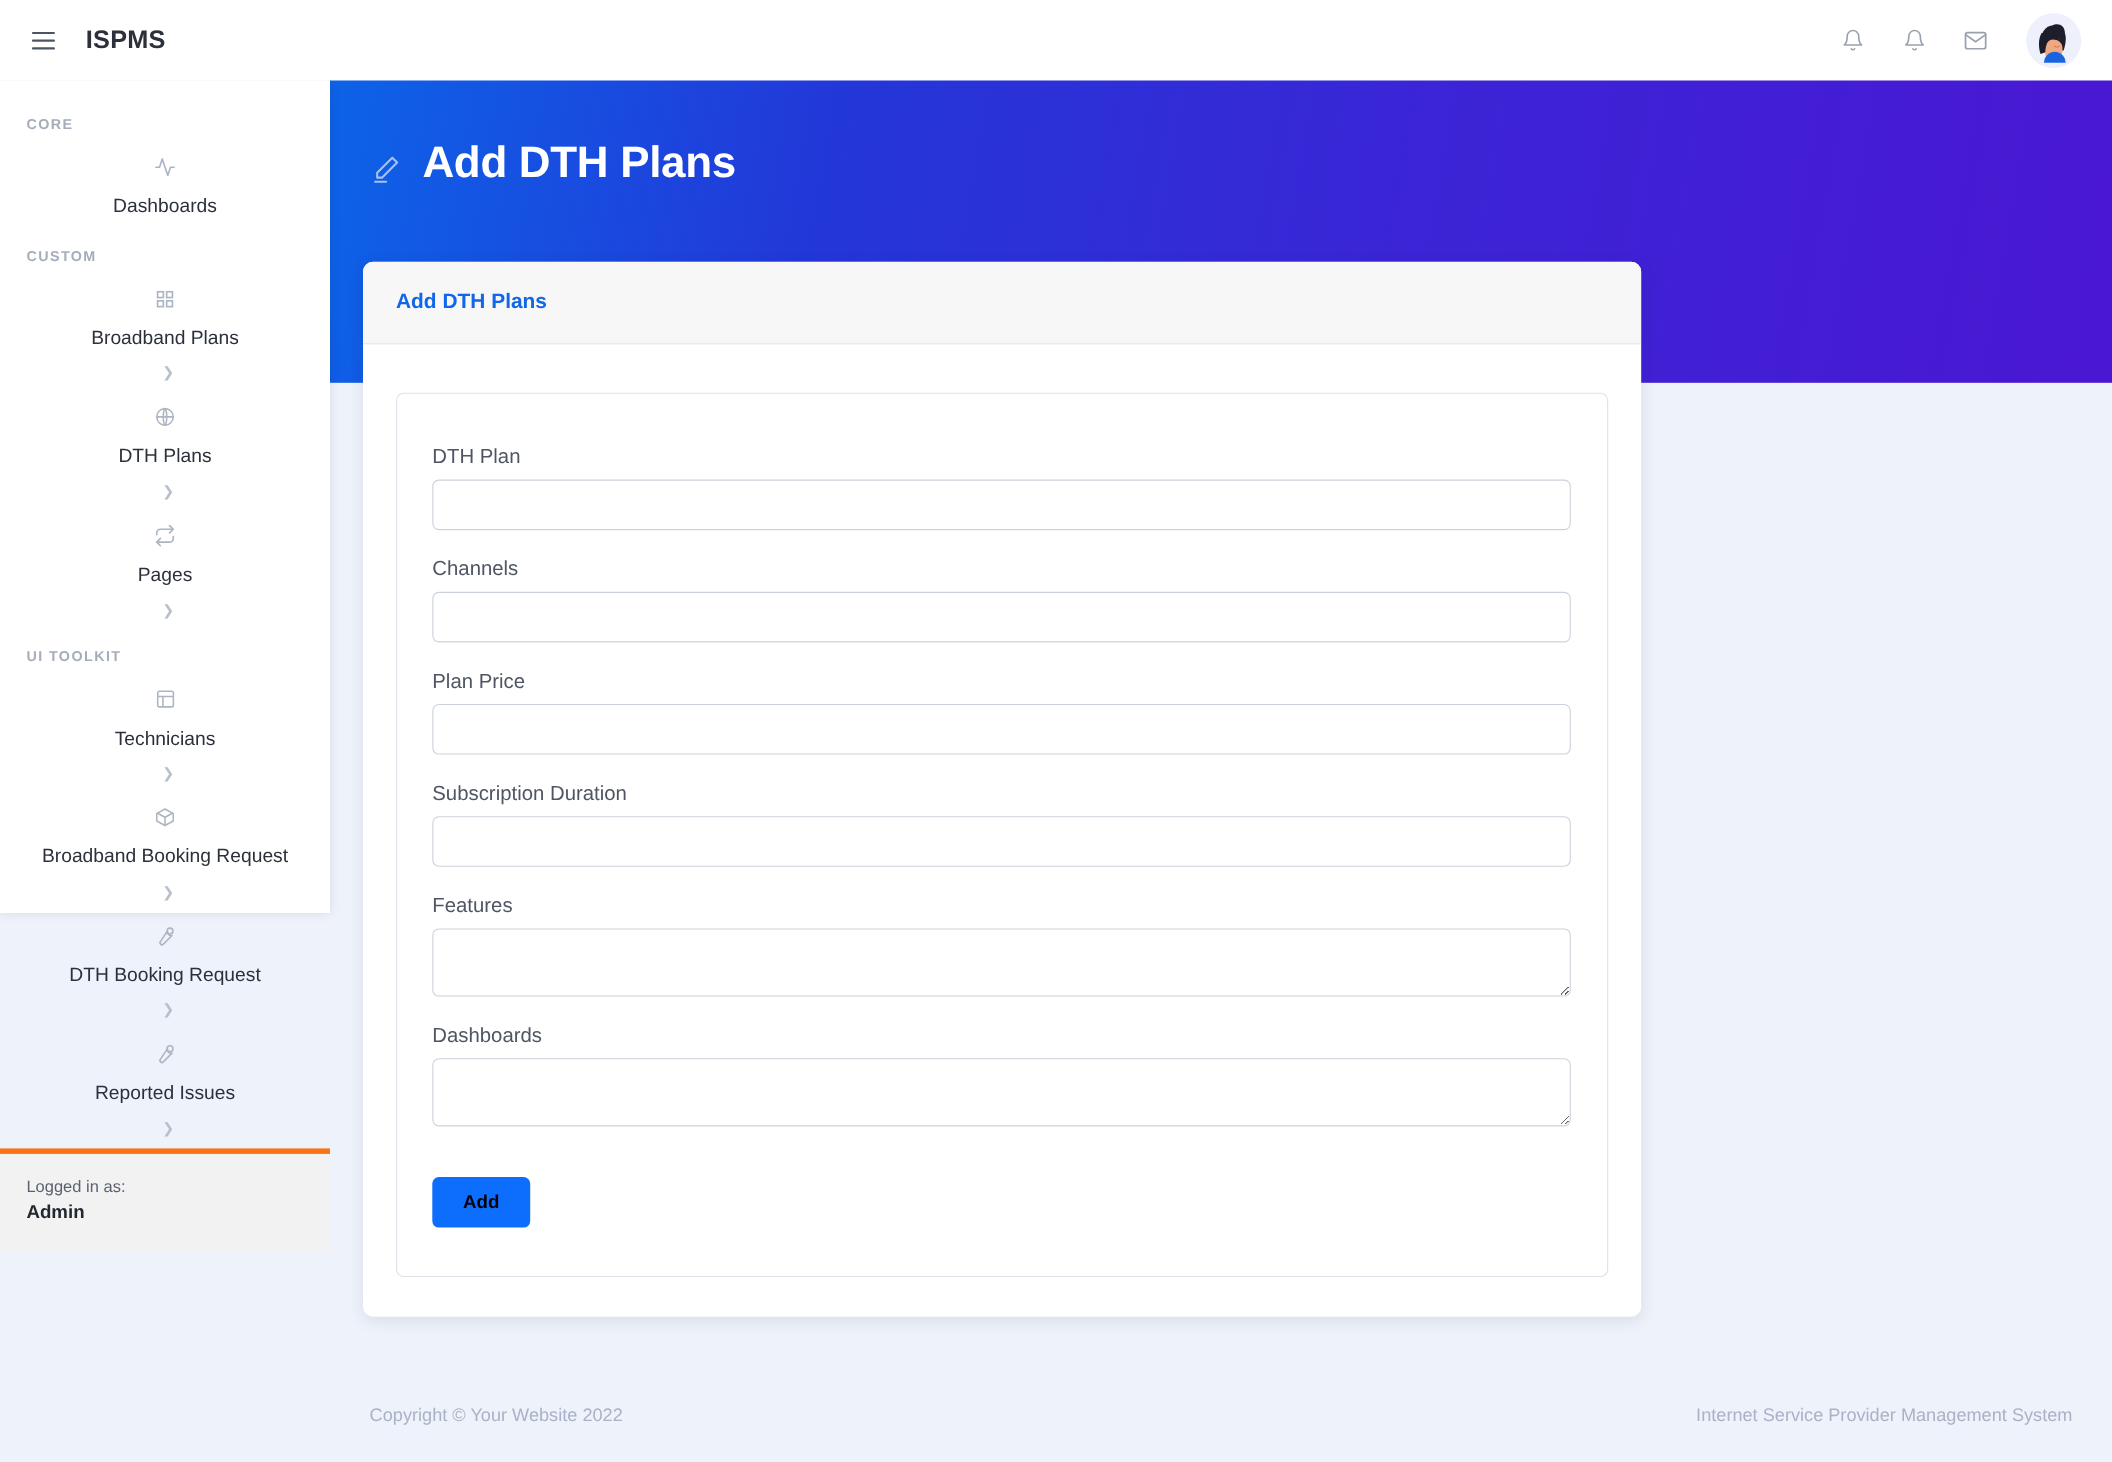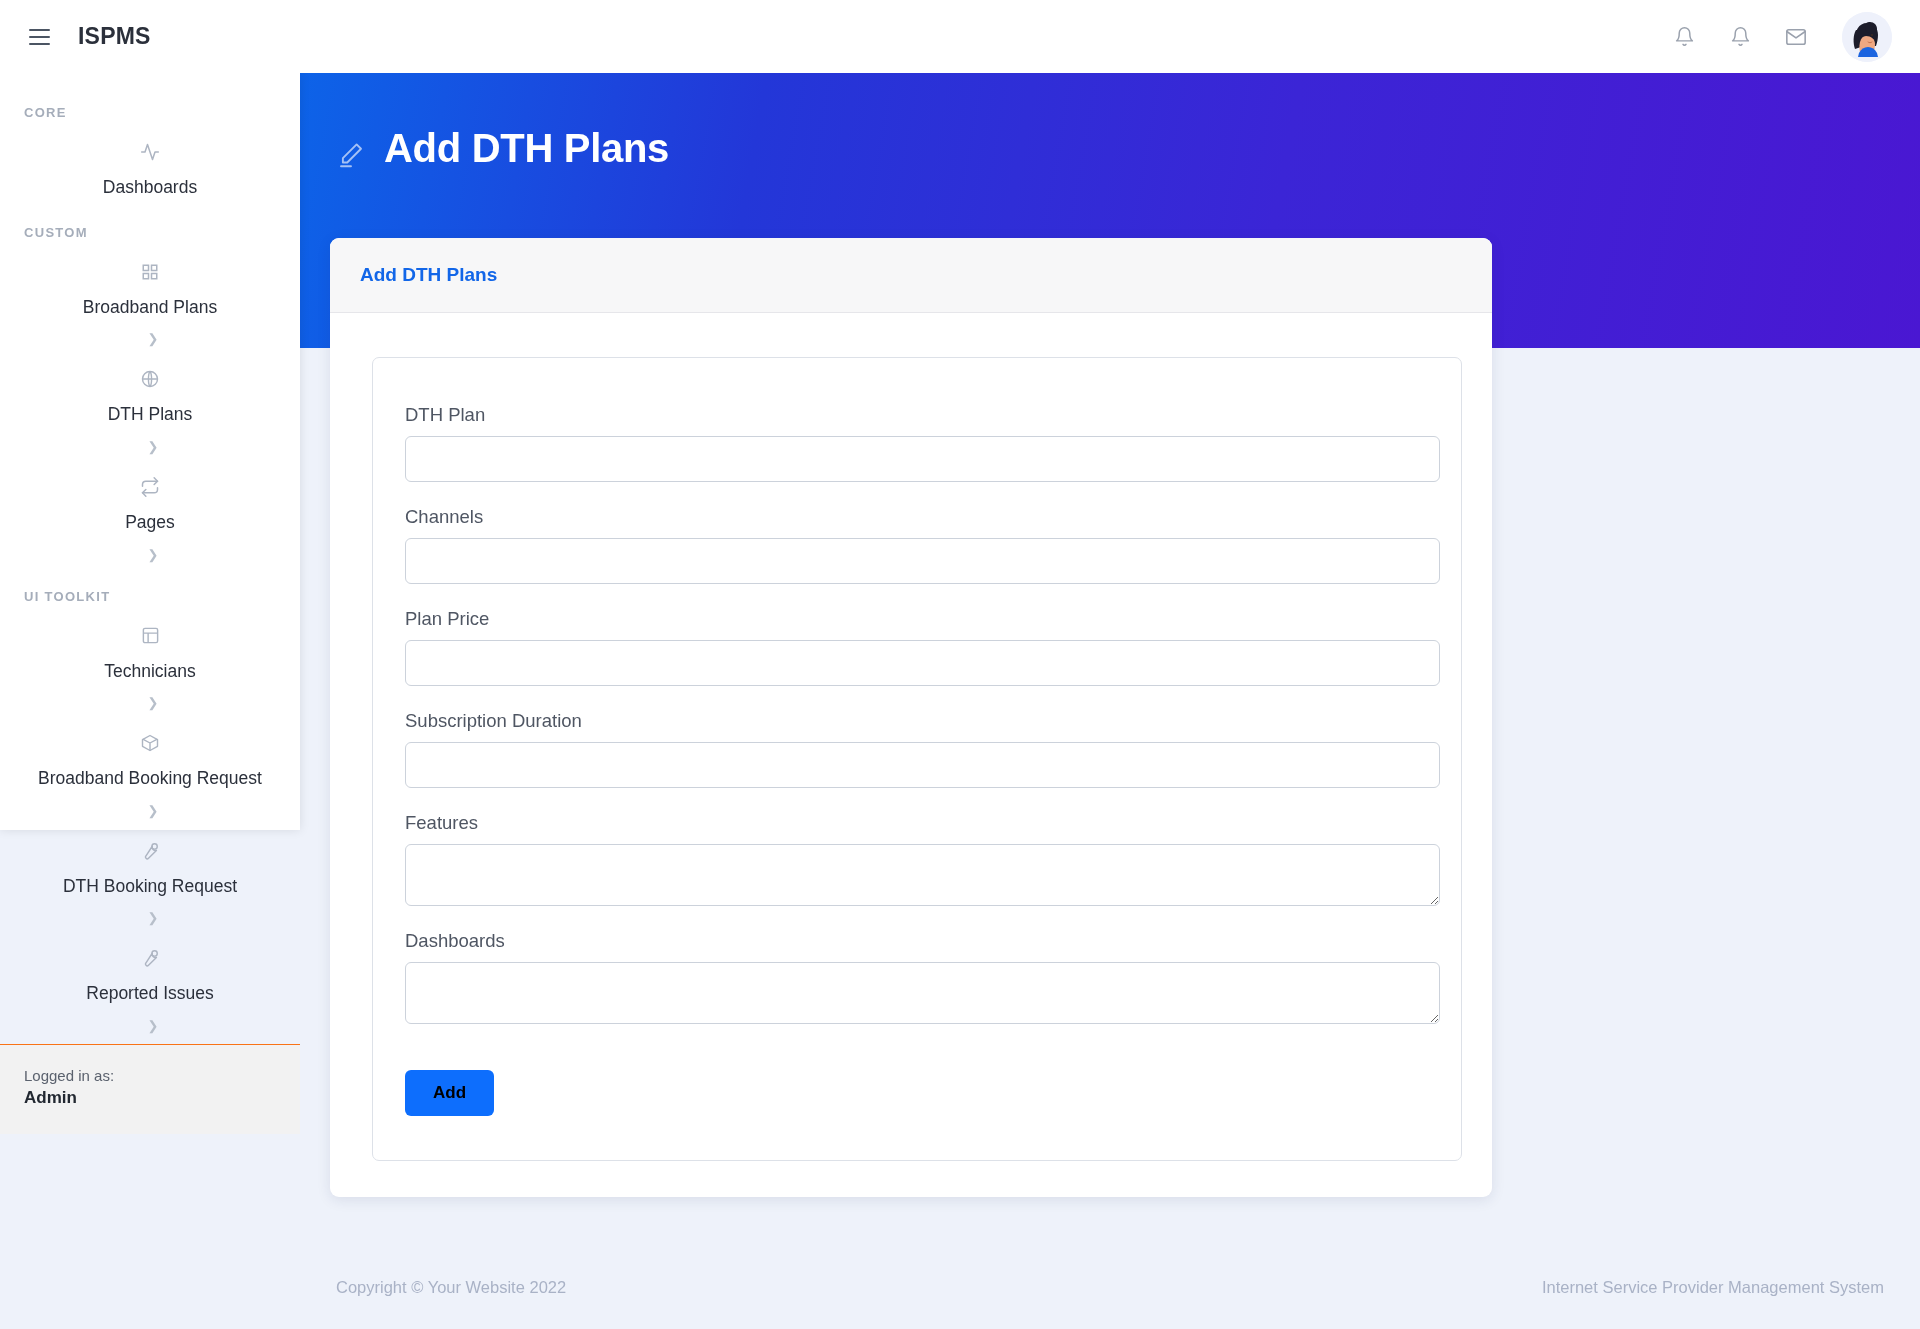--- a/index.html
+++ b/index.html
@@ -66,21 +66,21 @@
     cursor: pointer; gap: 14px; flex-direction: column;
   }
   .side-ico {
     width: 22px; height: 22px; flex: none;
     color: #adb5c2; display: flex; align-items: center; justify-content: center;
   }
   .side-label { flex: 1; line-height: 1.18; }
   .side-chev { color: #b7bfca; font-size: 13px; flex: none; margin-left: 6px; }
   .side-footer {
     background: #f2f2f2; padding: 22px 24px 26px 24px;
-    border-top: 1px solid #f97316;
+    border-top: 5px solid #f97316;
   }
   .side-footer .lab { font-size: 15px; color: #5b626e; margin-bottom: 4px; }
   .side-footer .val { font-size: 17px; color: #222831; font-weight: bold; }
 
   
   .hero {
     position: absolute; top: 73px; left: 300px;
     width: 1620px; height: 275px;
     background: linear-gradient(100deg, #0d63e8 0%, #2337d8 28%, #3b25d6 60%, #4a17d2 100%);
     z-index: 5;
@@ -107,21 +107,20 @@
     background: #f7f7f8;
     border-bottom: 1px solid #e6e6ea;
     padding: 26px 30px;
     font-size: 19px; color: #1266e8; font-weight: bold;
   }
   .card-body { padding: 44px 30px 36px 30px; }
   .inner-box {
     border: 1px solid #dde1e8;
     border-radius: 7px;
     padding: 46px 32px 44px 32px;
-    margin-left: 12px;
   }
   .field { margin-bottom: 24px; }
   .field label {
     display: block;
     font-size: 18.5px; color: #4f5663;
     margin-bottom: 10px;
   }
   .field input, .field textarea {
     width: 1035px;
     border: 1px solid #ccd2db;

